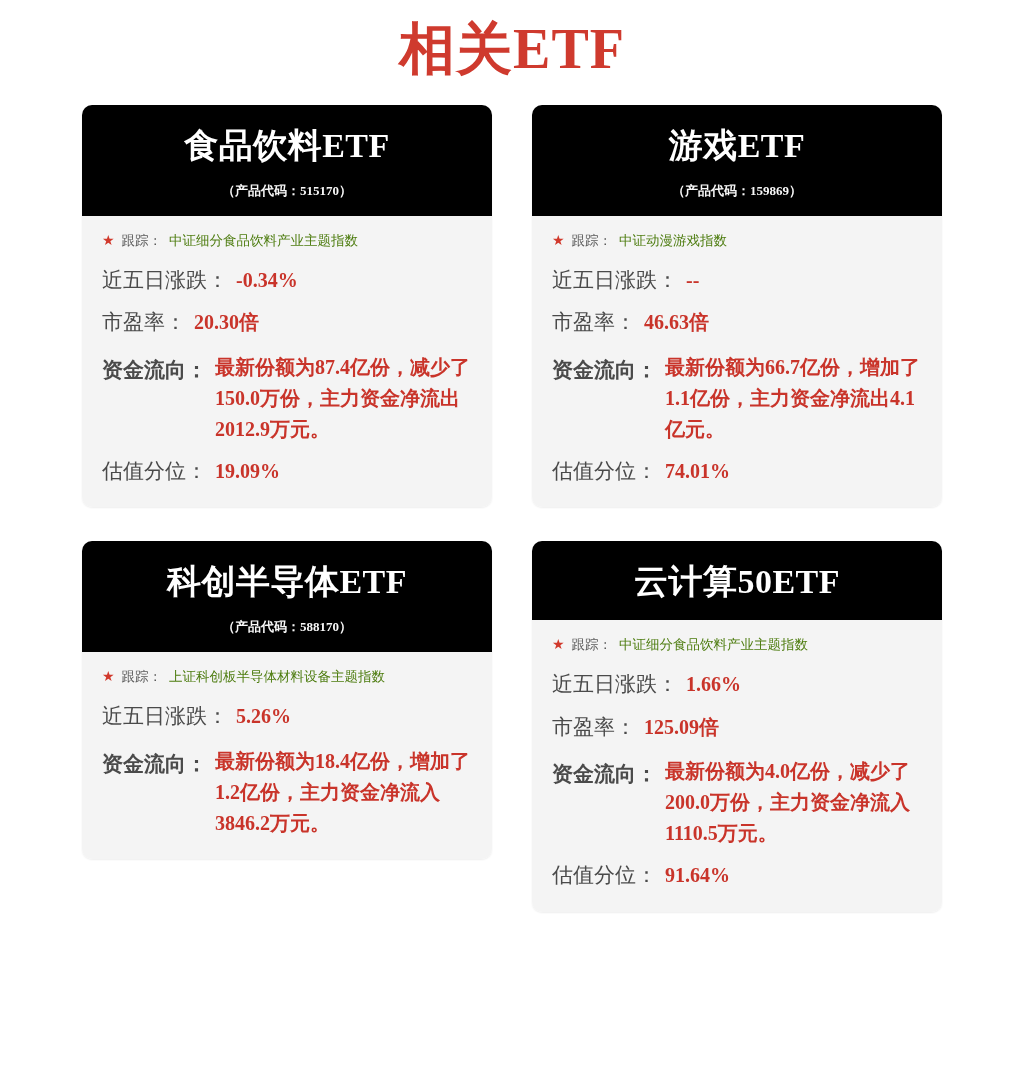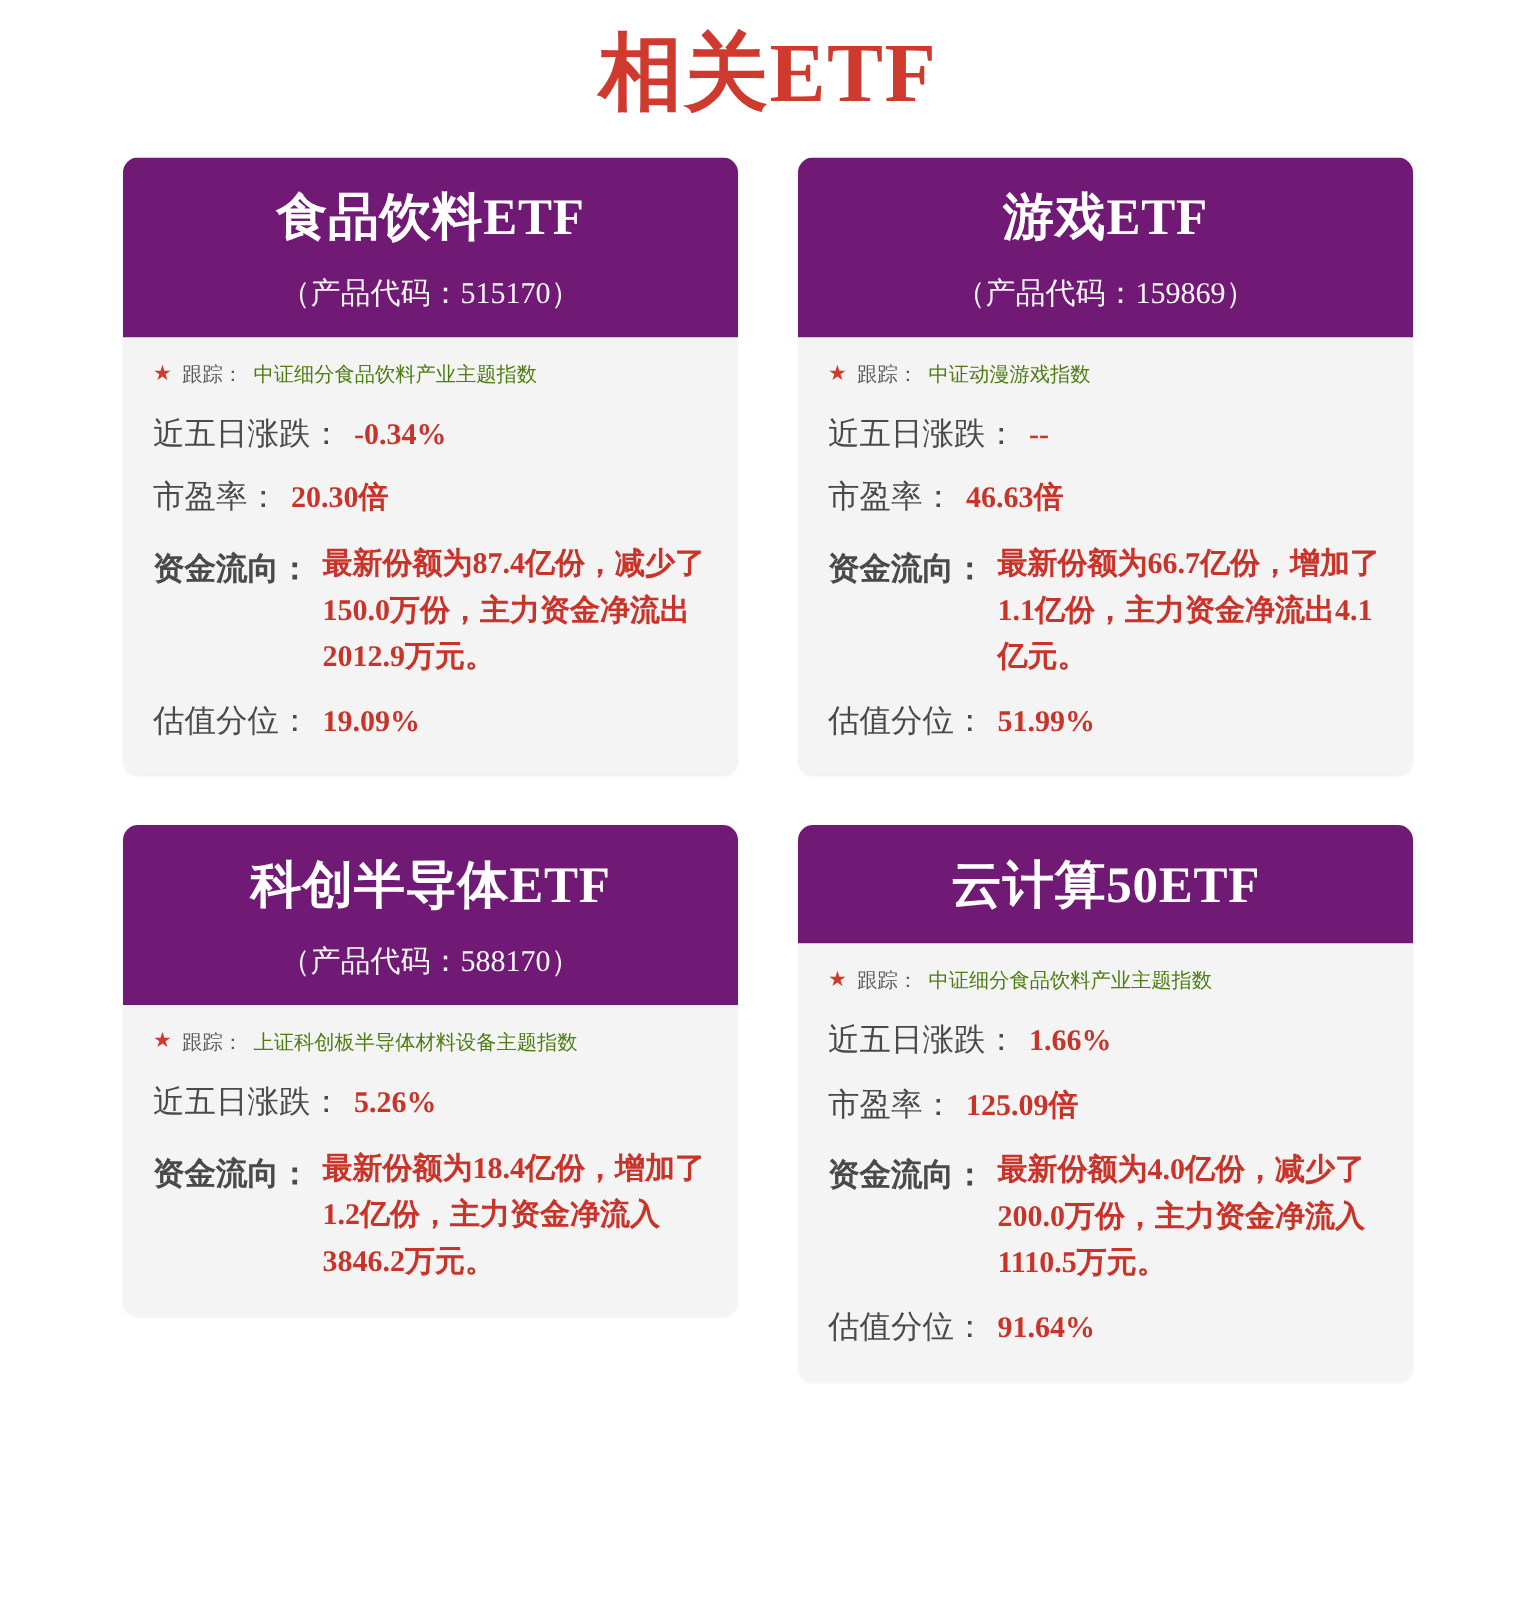--- a/index.html
+++ b/index.html
@@ -34,35 +34,35 @@
   }
   .card {
     border-radius: 10px;
     overflow: hidden;
     display: flex;
     flex-direction: column;
     align-self: start;
     box-shadow: 0 1px 2px rgba(0,0,0,0.07);
   }
   .card-head {
-    background: #701a75;
+    background: #000000;
     color: #ffffff;
     padding: 20px 10px 16px 10px;
     text-align: center;
   }
   .card-name {
     font-size: 34px;
     font-weight: bold;
     line-height: 1.25;
     letter-spacing: 0.5px;
   }
   .card-code {
-    font-size: 20px;
+    font-size: 13px;
     margin-top: 14px;
-    font-weight: normal;
+    font-weight: bold;
     opacity: 0.97;
   }
   .card-body {
     background: #f4f4f4;
     padding: 16px 20px 18px 20px;
     display: flex;
     flex-direction: column;
   }
   .track-row {
     display: flex;
@@ -157,21 +157,21 @@
           <div class="metric">
             <span class="m-label">市盈率：</span>
             <span class="m-value">46.63倍</span>
           </div>
           <div class="metric flow">
             <span class="m-label">资金流向：</span>
             <span class="m-value long">最新份额为66.7亿份，增加了1.1亿份，主力资金净流出4.1亿元。</span>
           </div>
           <div class="metric">
             <span class="m-label">估值分位：</span>
-            <span class="m-value">51.99%</span>
+            <span class="m-value">74.01%</span>
           </div>
         </div>
       </div>
       <div class="card">
         <div class="card-head">
           <div class="card-name">科创半导体ETF</div>
           <div class="card-code"><span>（产品代码：</span><span>588170</span><span>）</span></div>
         </div>
         <div class="card-body">
           <div class="track-row">

